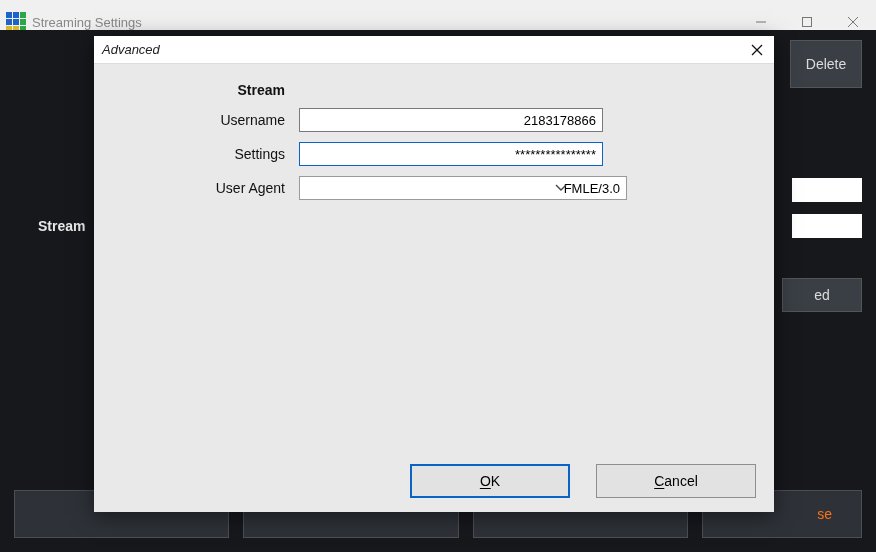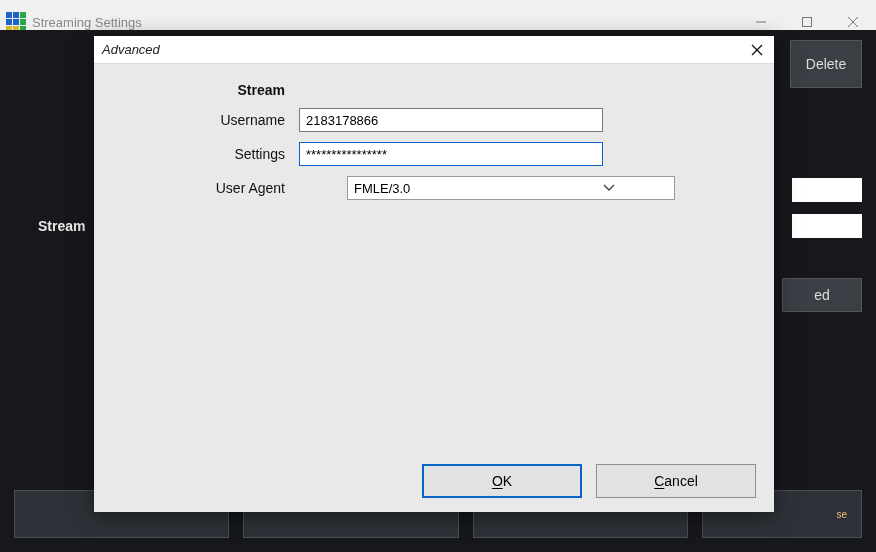--- a/index.html
+++ b/index.html
@@ -88,22 +88,22 @@
       display:flex; gap:14px;
     }
     .bottom-bar .slot {
       flex:1;
       background:#2e3238;
       border:1px solid #4a4f56;
     }
     .close-slot {
       flex:0 0 160px;
       display:flex; align-items:center; justify-content:flex-end;
-      padding-right:14px;
-      color:#fdba74; font-size:10px;
+      padding-right:29px;
+      color:#f97316; font-size:14px;
       background:#2e3238; border:1px solid #4a4f56;
     }
 
     
     .dialog {
       position:absolute;
       top:36px; left:94px;
       width:680px; height:476px;
       background:#e9e9e9;
       box-shadow: 0 4px 20px rgba(0,0,0,0.5);
@@ -146,38 +146,38 @@
     }
     .section-header .lbl { font-weight:bold; }
     .text-in {
       width:304px;
       height:24px;
       background:#fff;
       border:1px solid #7a7a7a;
       padding:0 6px;
       font-size:13px;
       outline:none;
+      text-align:right;
     }
     .text-in.focused { border:1px solid #0a64c8; }
     .select-wrap {
       position:relative;
       width:276px;
-      margin-left:48px;
     }
     .select-wrap .text-in { width:328px; border-color:#9a9a9a; }
     .select-wrap .chev {
       position:absolute; right:8px; top:50%; transform:translateY(-50%);
       pointer-events:none;
     }
     .dlg-buttons {
       height:62px;
       display:flex;
       align-items:center;
       justify-content:flex-end;
-      gap:14px;
+      gap:26px;
       padding-right:18px;
     }
     .dlg-buttons button {
       width:160px;
       height:34px;
       background:#e2e2e2;
       border:1px solid #8e8e8e;
       font-size:14px;
       cursor:pointer;
     }

